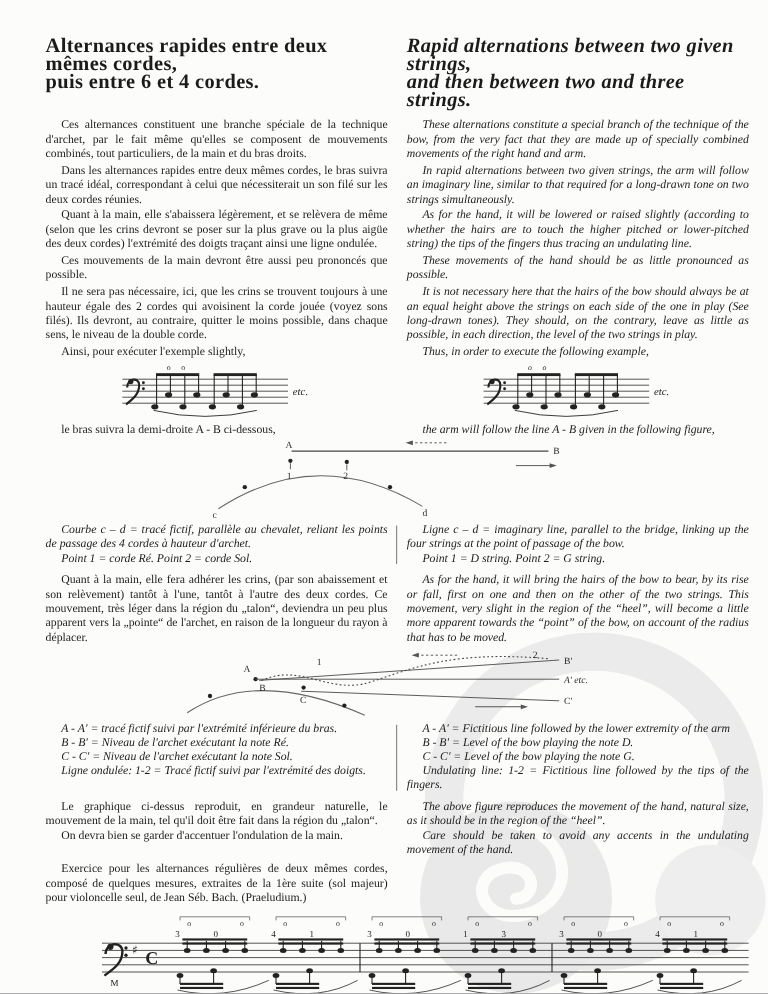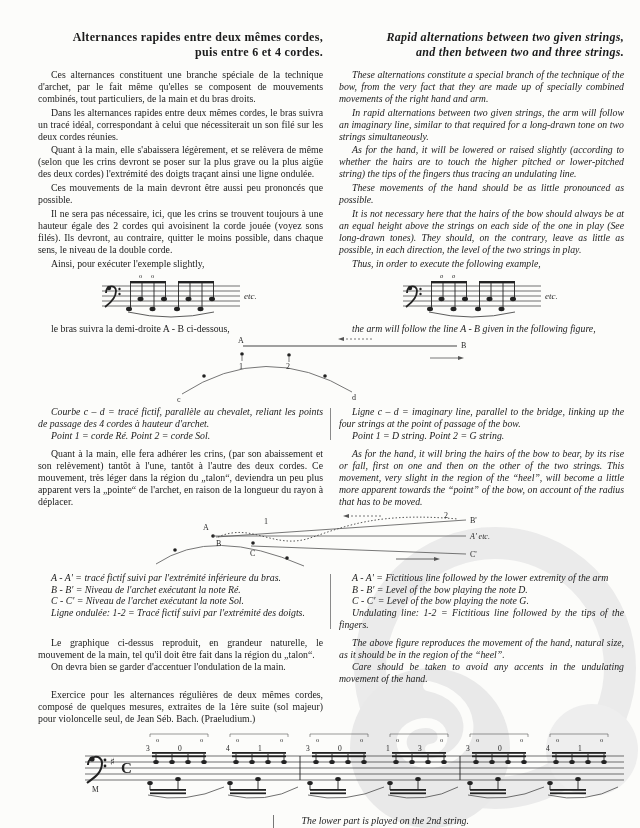--- a/index.html
+++ b/index.html
@@ -5,21 +5,21 @@
   html,body{margin:0;padding:0;background:#777;}
   .page{
     width:640px;height:828px;background:#fcfcfa;position:relative;overflow:hidden;
     font-family:"Liberation Serif",serif;color:#1b1b1b;margin:0 auto;
   }
   .watermark{position:absolute;left:310px;top:518px;z-index:0;pointer-events:none;}
   .content{position:relative;z-index:1;padding:30px 16px 0 38px;}
   .row{display:grid;grid-template-columns:1fr 1fr;column-gap:16px;position:relative;}
   .row.ruled::after{content:'';position:absolute;left:calc(50% - 1px);top:2px;bottom:2px;width:1px;background:#8a8a8a;}
   .col{min-width:0;}
-  h2{font-size:12px;font-weight:bold;text-align:right;margin:0 0 9px 0;line-height:15px;letter-spacing:.3px;}
+  h2{font-size:17px;font-weight:bold;text-align:left;margin:0 0 9px 0;line-height:15px;letter-spacing:.3px;}
   .en{font-style:italic;}
   p{font-size:9.8px;line-height:11.9px;text-align:justify;text-indent:13px;margin:0 0 2px 0;}
   .legend p{margin:0;font-style:italic;}
   .nogap p{margin:0;}
   .ex-wrap{text-align:left;margin:2px 0 1px 0;}
   .fig{display:block;margin:0 auto;}
   .fig-label{font-family:"Liberation Serif",serif;font-size:8px;fill:#2a2a2a;}
   .fig-label-i{font-family:"Liberation Serif",serif;font-size:8px;font-style:italic;fill:#2a2a2a;}
   .etc{font-family:"Liberation Serif",serif;font-style:italic;font-size:9px;fill:#2a2a2a;}
   .fing{font-family:"Liberation Serif",serif;font-size:7.5px;fill:#222;}

